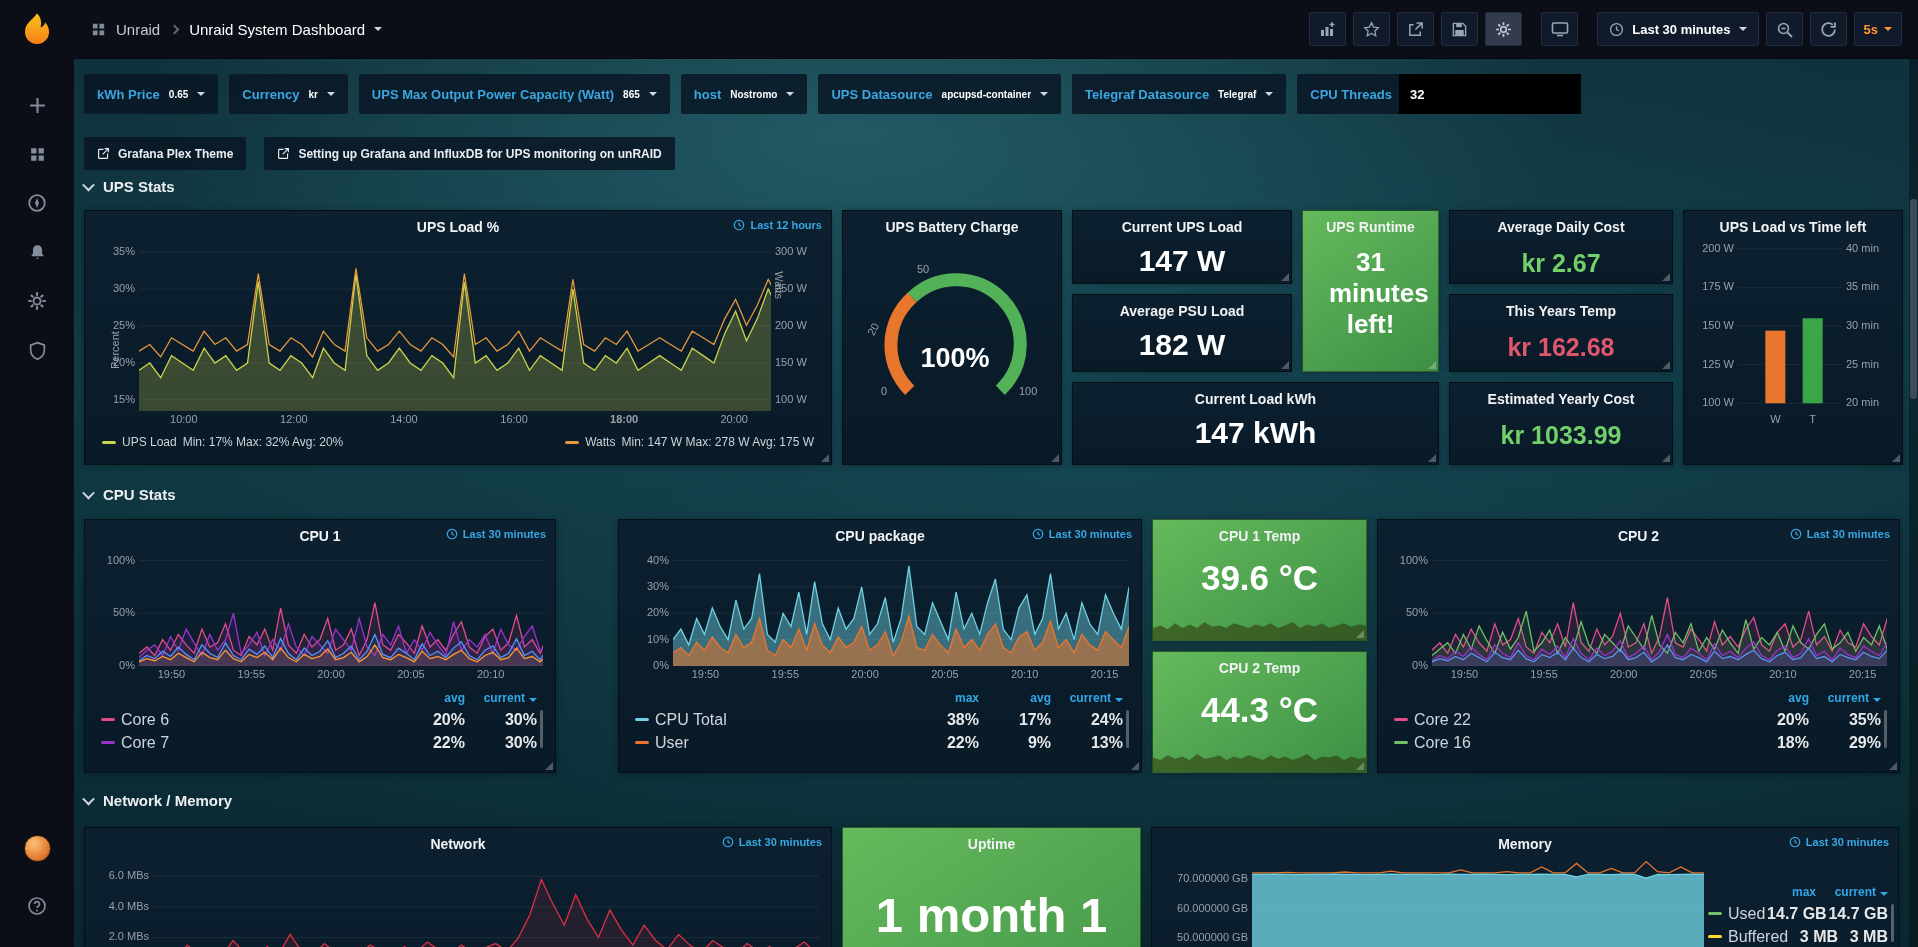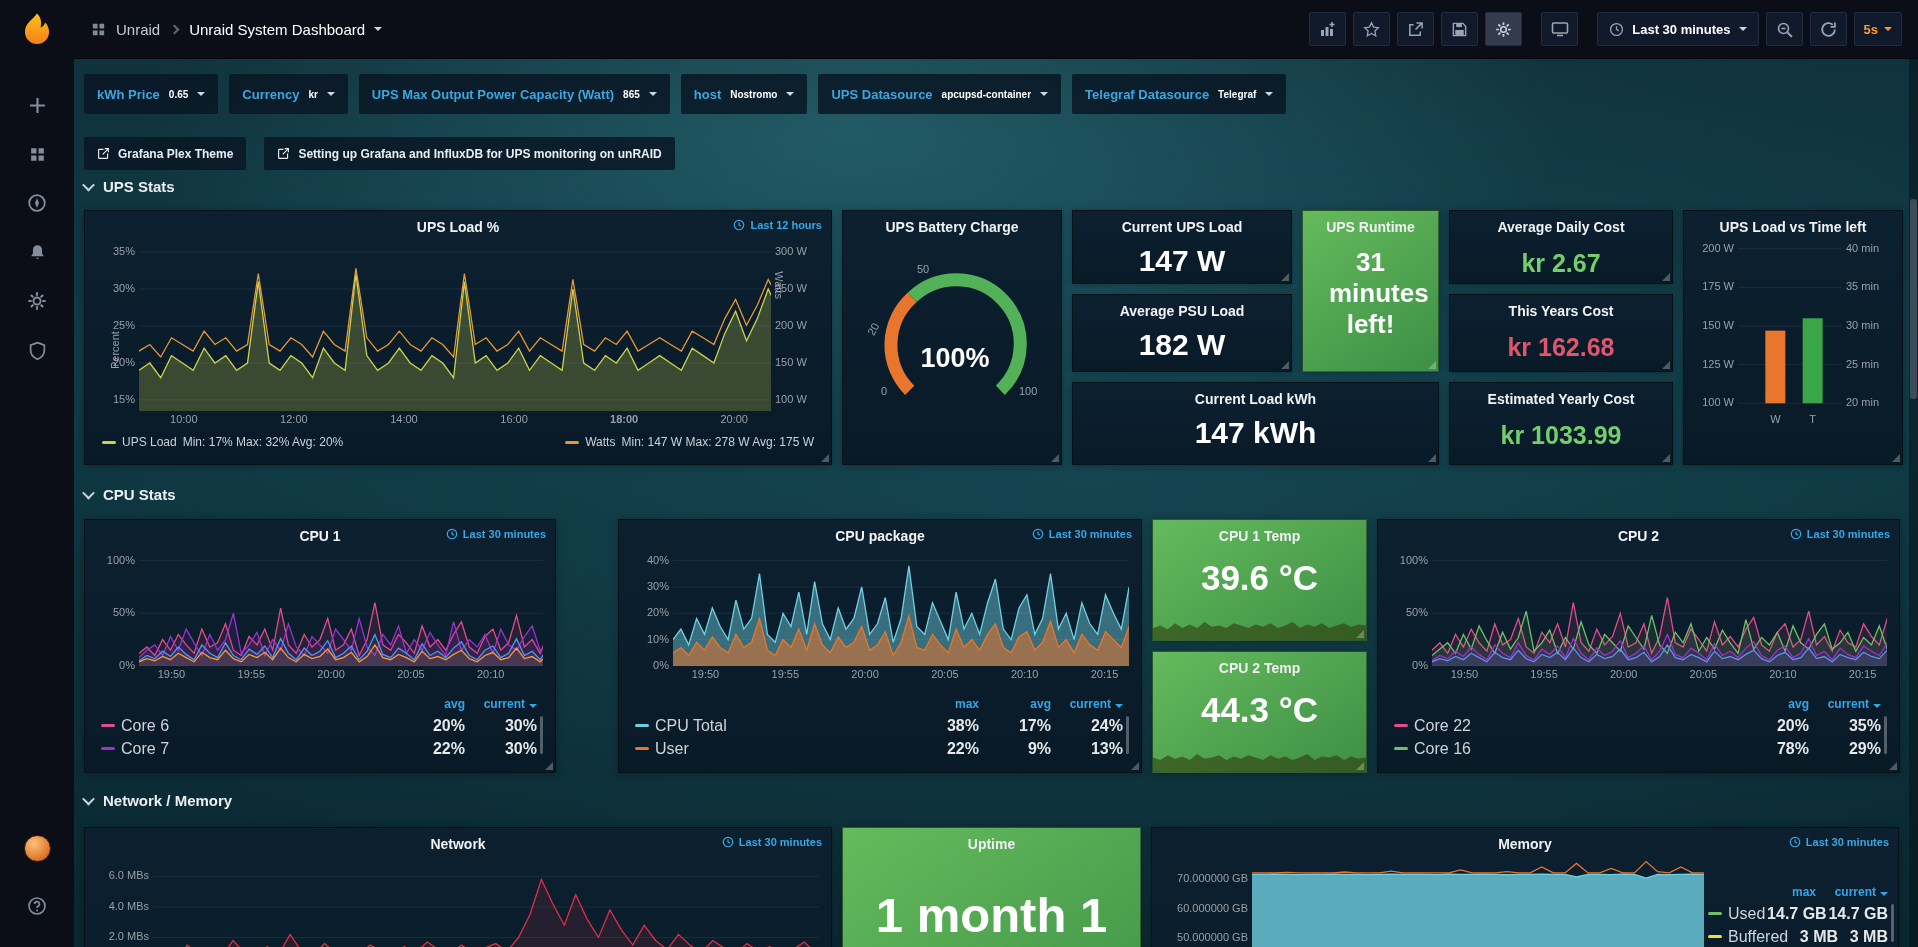--- a/index.html
+++ b/index.html
@@ -89,21 +89,21 @@
   .ytick{position:absolute;color:#99a0a8;font-size:11px;white-space:nowrap;}
   .xax{position:relative;height:16px;}
   .xtick{position:absolute;width:40px;text-align:center;color:#99a0a8;font-size:11px;top:2px;}
   .axlab{position:absolute;font-size:11px;color:#99a0a8;}
   .axlab.left{left:12px;top:128px;transform-origin:0 0;transform:rotate(-90deg);}
   .axlab.right{right:34px;top:58px;transform-origin:100% 0;transform:rotate(90deg);}
   .legend-inline{display:flex;justify-content:space-between;margin-top:8px;padding:0 5px;
     font-size:12px;color:#ccd2d8;align-items:center;}
   .li-item{display:flex;align-items:center;gap:6px;cursor:pointer;}
   .dash{width:14px;height:3px;border-radius:2px;flex:none;display:inline-block;}
-  .legend-table{position:relative;margin-top:12px;padding:0 6px 0 4px;}
+  .legend-table{position:relative;margin-top:6px;padding:0 6px 0 4px;}
   .legend-table.side{width:190px;margin-top:24px;flex:none;}
   .lt-head{display:flex;justify-content:flex-end;height:20px;align-items:center;}
   .lt-col{width:72px;text-align:right;color:#31a7e8;font-size:12px;font-weight:700;}
   .lt-col.sorted::after{content:"";display:inline-block;margin-left:4px;
     border-left:4px solid transparent;border-right:4px solid transparent;border-top:4px solid #31a7e8;}
   .lt-row{display:flex;align-items:center;height:23px;font-size:16px;color:#d0d4da;cursor:pointer;}
   .lt-name{flex:1;display:flex;gap:6px;align-items:center;}
   .lt-val{width:72px;text-align:right;font-weight:700;color:#e6e8ea;}
   .legend-scroll{position:absolute;right:0;top:22px;width:3px;height:38px;background:rgba(255,255,255,0.3);border-radius:2px;}
   .mem-row{display:flex;}
@@ -287,20 +287,24 @@
     <div class="chip">
       <span class="vlabel">UPS Datasource</span>
       <span class="vvalue">apcupsd-container</span>
         <span class="caret"></span>
       </div>
     <div class="chip">
       <span class="vlabel">Telegraf Datasource</span>
       <span class="vvalue">Telegraf</span>
         <span class="caret"></span>
       </div>
+    <div class="chip" style="padding-right:0">
+      <span class="vlabel">CPU Threads</span>
+      <span class="vinput">32</span>
+      </div>
   </div>
 
   <div class="linkrow">
     <div class="linkchip">
       <svg width="13" height="13" viewBox="0 0 16 16">
           <path d="M8 3H2.8a.8.8 0 0 0-.8.8v9.4c0 .4.4.8.8.8h9.4c.4 0 .8-.4.8-.8V8" fill="none" stroke="currentColor" stroke-width="1.4"></path>
           <path d="M7 9l7-7M9.5 2H14v4.5" fill="none" stroke="currentColor" stroke-width="1.4"></path>
         </svg>
       <span>Grafana Plex Theme</span>
       </div>
@@ -418,21 +422,21 @@
   </div>
   <div class="panel" style="left:998px;top:323px;width:367px;height:83px">
     <div class="panel-title">Current Load kWh</div>
     <div class="stat-val v30">147 kWh</div>
   </div>
   <div class="panel" style="left:1375px;top:151px;width:224px;height:74px">
     <div class="panel-title">Average Daily Cost</div>
     <div class="stat-val v26 green-txt">kr  2.67</div>
   </div>
   <div class="panel" style="left:1375px;top:235px;width:224px;height:78px">
-    <div class="panel-title">This Years Cost</div>
+    <div class="panel-title">This Years Temp</div>
     <div class="stat-val v26 red-txt">kr  162.68</div>
   </div>
   <div class="panel" style="left:1375px;top:323px;width:224px;height:83px">
     <div class="panel-title">Estimated Yearly Cost</div>
     <div class="stat-val v26 green-txt">kr  1033.99</div>
   </div>
 
   <div class="panel p-bar" style="left:1609px;top:151px;width:220px;height:255px">
     <div class="panel-title">UPS Load vs Time left</div>
     <div class="chart">
@@ -650,21 +654,21 @@
           <span class="lt-col">avg</span>
           <span class="lt-col sorted">current</span>
         </div>
         <div class="lt-row">
           <span class="lt-name"><span class="dash" style="background:#e24d88"></span>Core 22</span>
           <span class="lt-val">20%</span>
           <span class="lt-val">35%</span>
         </div>
         <div class="lt-row">
           <span class="lt-name"><span class="dash" style="background:#73bf69"></span>Core 16</span>
-          <span class="lt-val">78%</span>
+          <span class="lt-val">18%</span>
           <span class="lt-val">29%</span>
         </div>
         <div class="legend-scroll"></div>
       </div>
   </div>
 
   <div class="panel p-net" style="left:10px;top:768px;width:748px;height:254px">
     <div class="panel-title">Network</div>
     <div class="time-badge">
       <svg width="12" height="12" viewBox="0 0 16 16">

